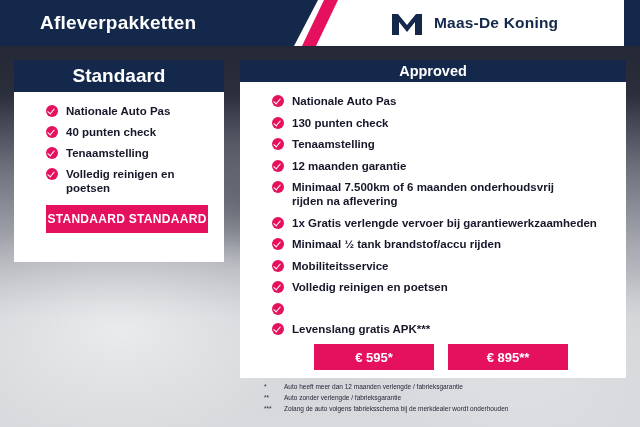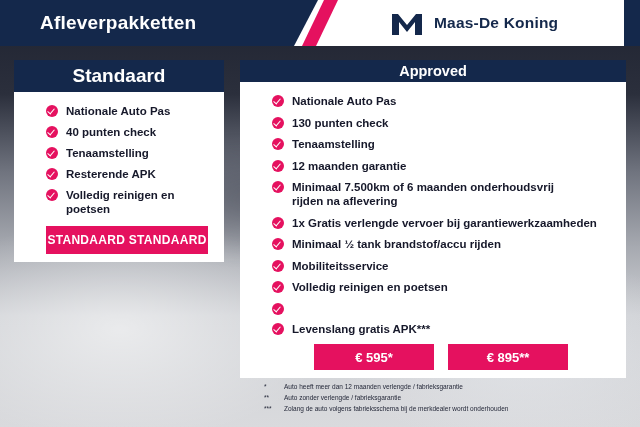--- a/index.html
+++ b/index.html
@@ -148,24 +148,20 @@
       <li>
         <span class="tick"></span>
         <span class="li-text">40 punten check</span>
       </li>
       <li>
         <span class="tick"></span>
         <span class="li-text">Tenaamstelling</span>
       </li>
       <li>
         <span class="tick"></span>
-        <span class="li-text">Resterende APK</span>
-      </li>
-      <li>
-        <span class="tick"></span>
         <span class="li-text">Volledig reinigen en poetsen</span>
       </li>
     </ul>
     <button class="btn-standard">STANDAARD STANDAARD</button>
   </div>
 </div>
 
 <div class="card" id="card-approved">
   <div class="card-head">Approved</div>
   <div class="card-body">

